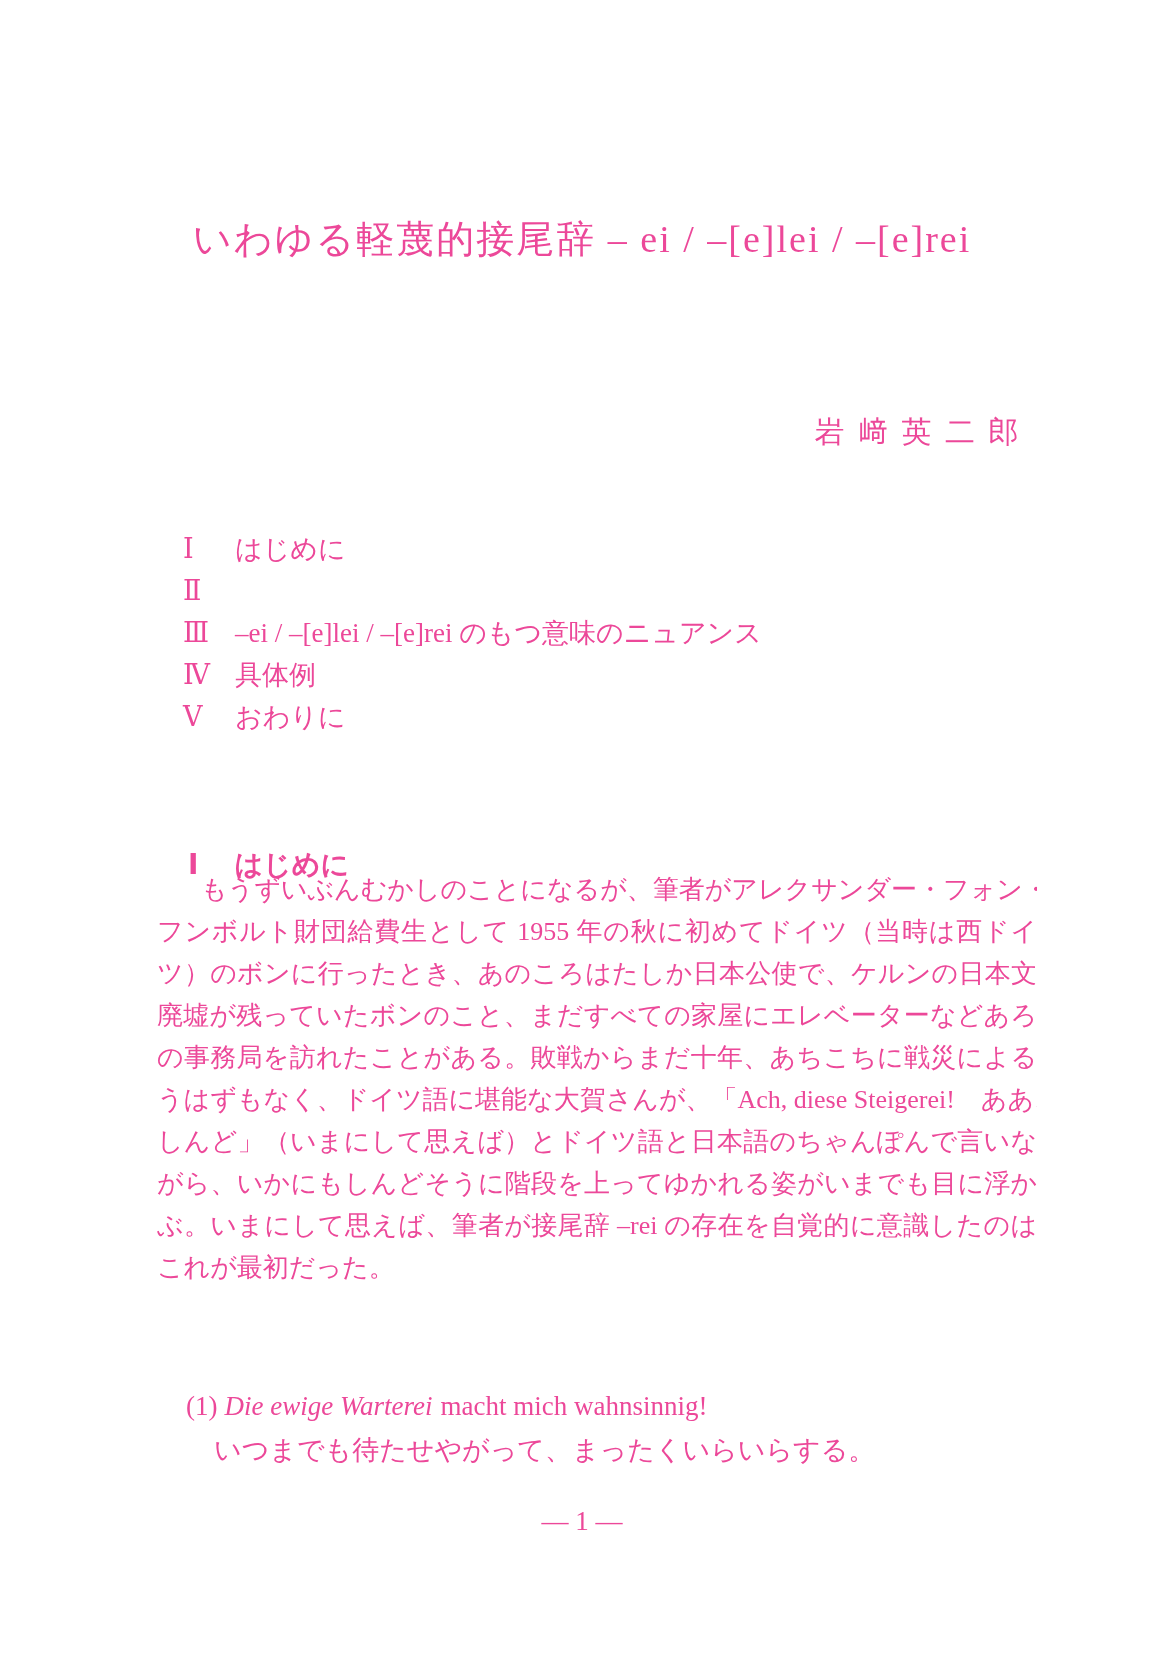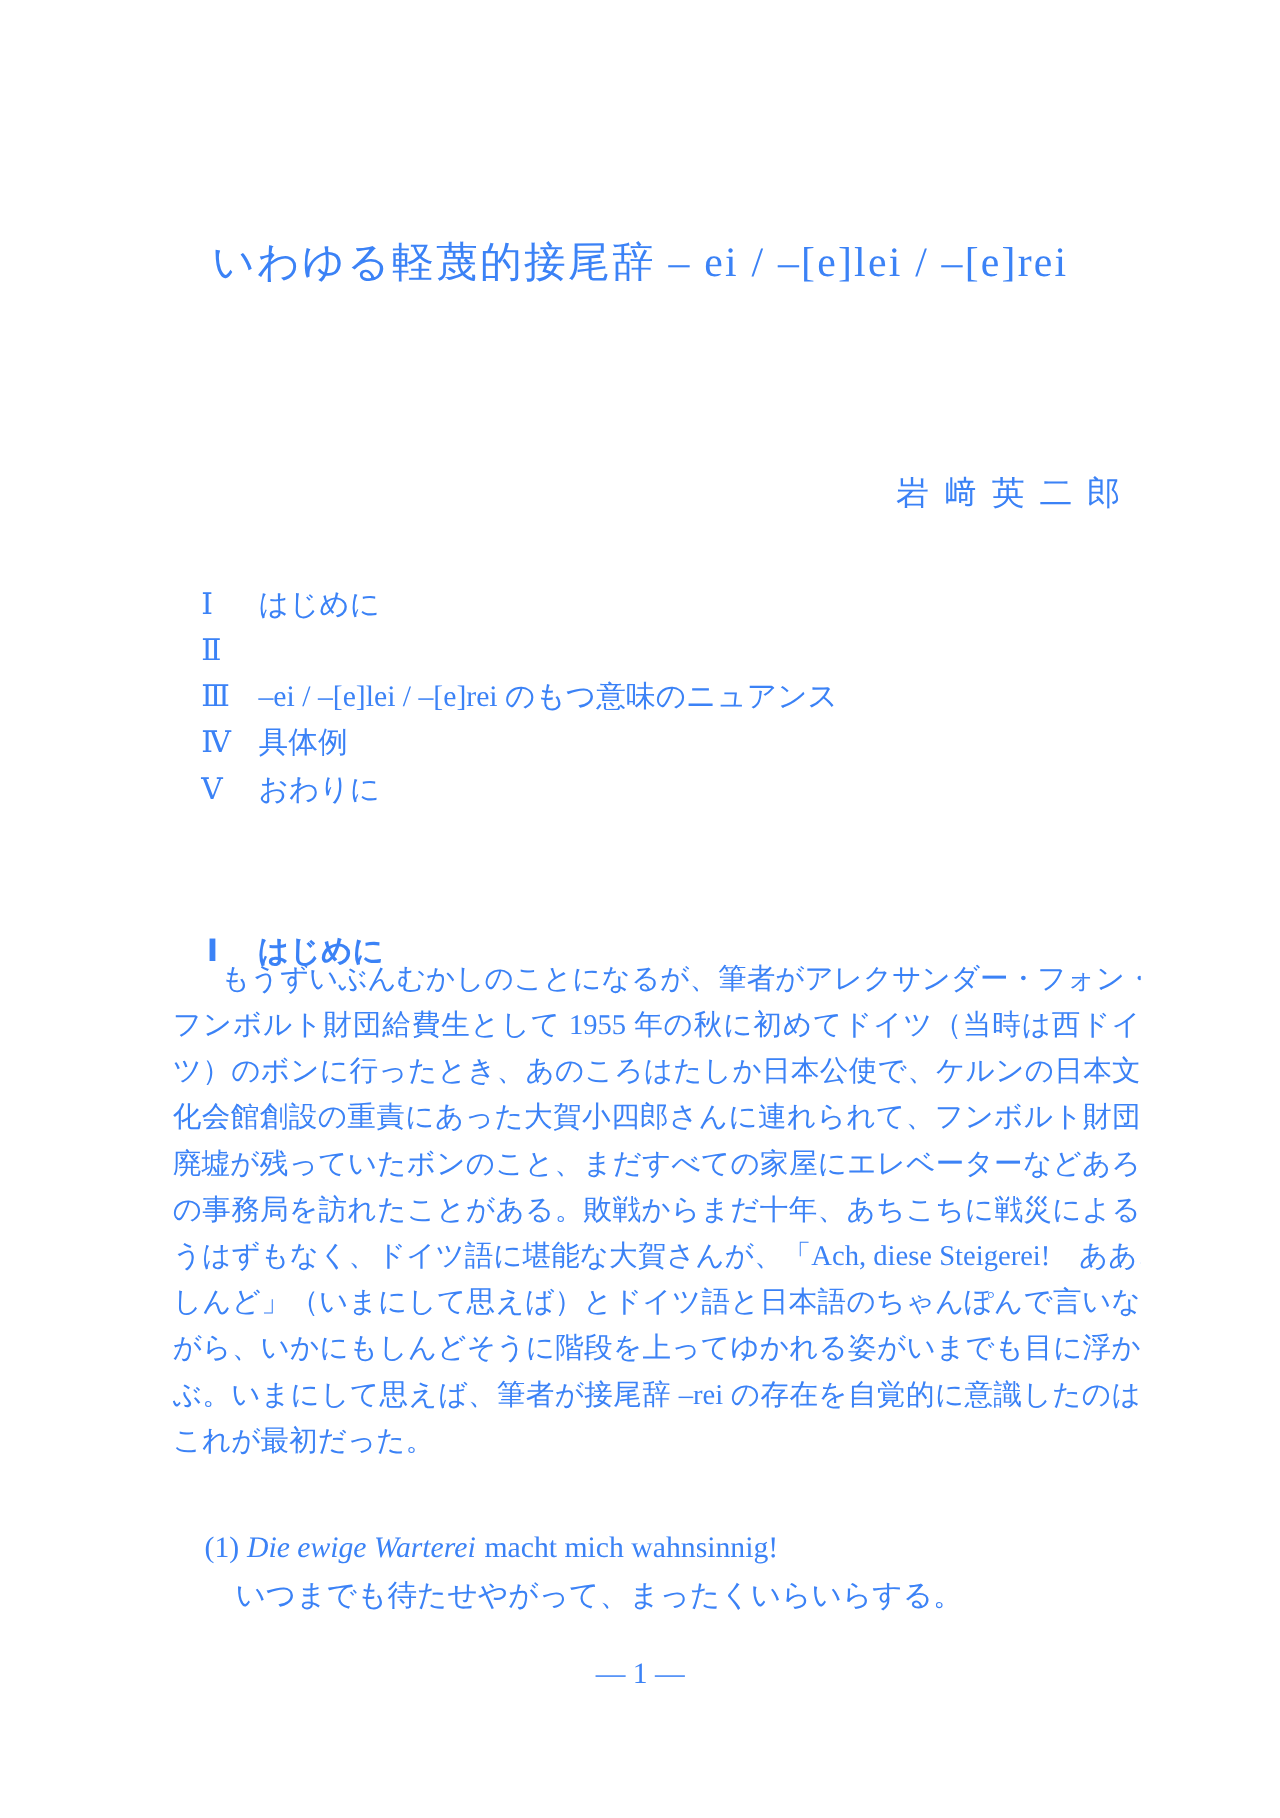--- a/index.html
+++ b/index.html
@@ -6,40 +6,40 @@
     margin: 0;
     padding: 0;
     background: #e8e8e8;
   }
   .page {
     position: relative;
     width: 1164px;
     height: 1653px;
     margin: 0 auto;
     background: #ffffff;
-    color: #3b82f6;
+    color: #ec4899;
     font-family: "Liberation Serif", "DejaVu Serif", serif;
     overflow: hidden;
   }
   
   .title-block {
     position: absolute;
     top: 212px;
     left: 0;
     width: 100%;
     text-align: center;
     font-size: 38px;
     line-height: 55px;
     letter-spacing: 2px;
     font-weight: 400;
   }
   
   .author {
     position: absolute;
-    top: 428px;
+    top: 412px;
     right: 132px;
     font-size: 30px;
     letter-spacing: 0.45em;
   }
   
   .toc {
     position: absolute;
     top: 528px;
     left: 183px;
     font-size: 27px;
@@ -137,21 +137,20 @@
   </div>
 
   <div class="section-heading">
     <span class="sec-num">Ⅰ</span><span>はじめに</span>
   </div>
 
   <div class="paragraph">
     <div class="p-line first">もうずいぶんむかしのことになるが、筆者がアレクサンダー・フォン・</div>
     <div class="p-line">フンボルト財団給費生として 1955 年の秋に初めてドイツ（当時は西ドイ</div>
     <div class="p-line">ツ）のボンに行ったとき、あのころはたしか日本公使で、ケルンの日本文</div>
-    <div class="p-line">化会館創設の重責にあった大賀小四郎さんに連れられて、フンボルト財団</div>
     <div class="p-line">廃墟が残っていたボンのこと、まだすべての家屋にエレベーターなどあろ</div>
     <div class="p-line">の事務局を訪れたことがある。敗戦からまだ十年、あちこちに戦災による</div>
     <div class="p-line">うはずもなく、ドイツ語に堪能な大賀さんが、「Ach, diese Steigerei!　ああ、</div>
     <div class="p-line">しんど」（いまにして思えば）とドイツ語と日本語のちゃんぽんで言いな</div>
     <div class="p-line">がら、いかにもしんどそうに階段を上ってゆかれる姿がいまでも目に浮か</div>
     <div class="p-line">ぶ。いまにして思えば、筆者が接尾辞 –rei の存在を自覚的に意識したのは</div>
     <div class="p-line last">これが最初だった。</div>
   </div>
 
   <div class="example">

